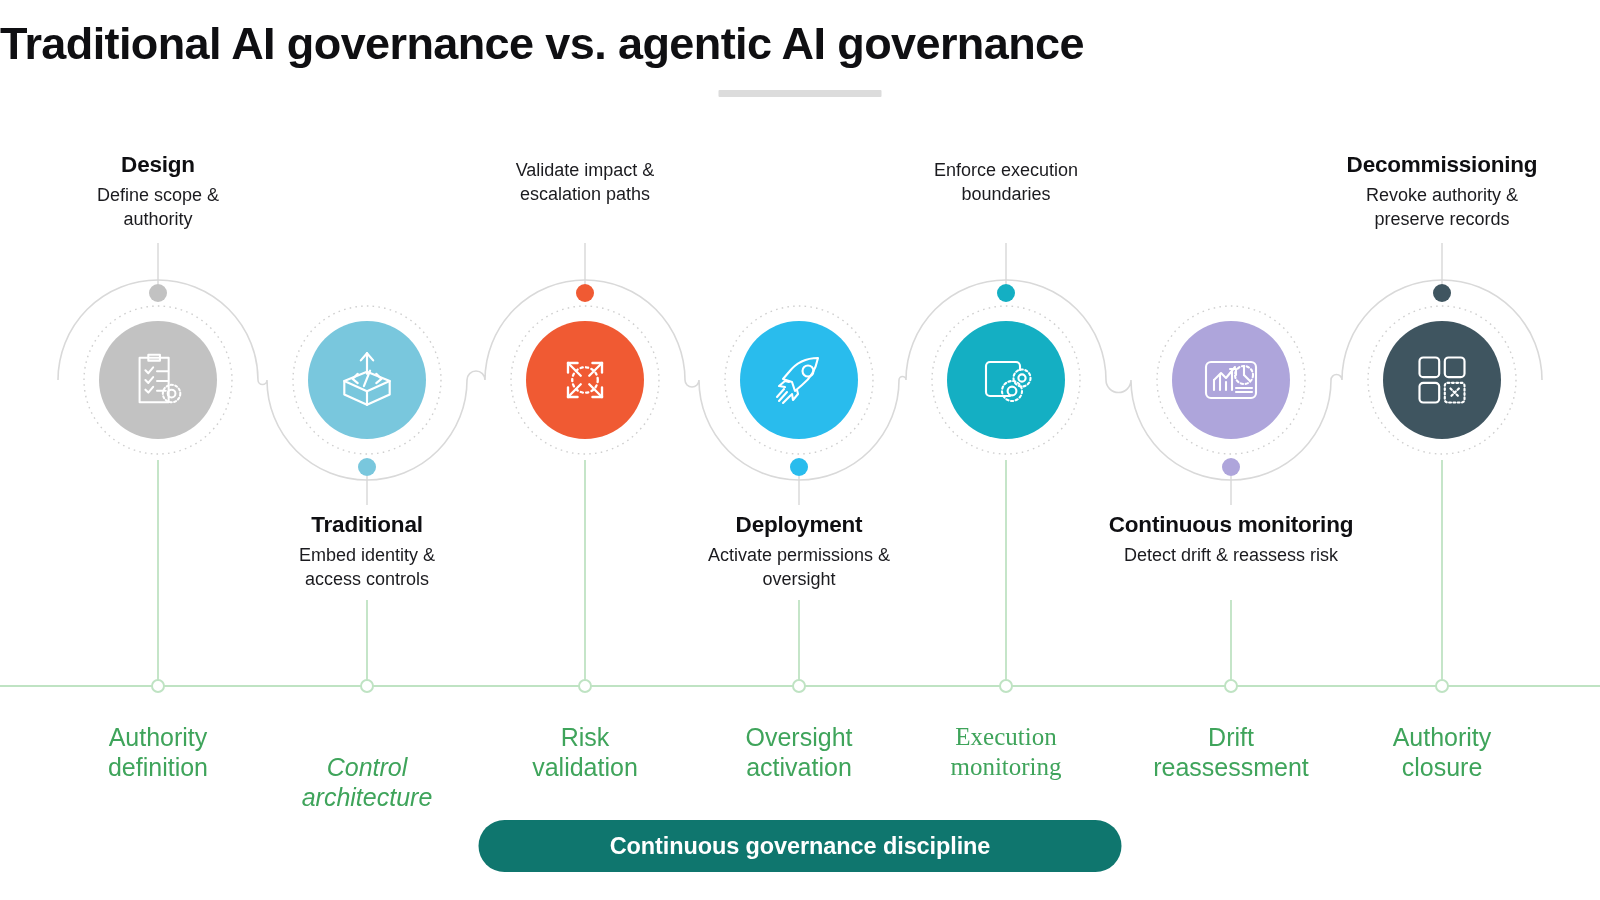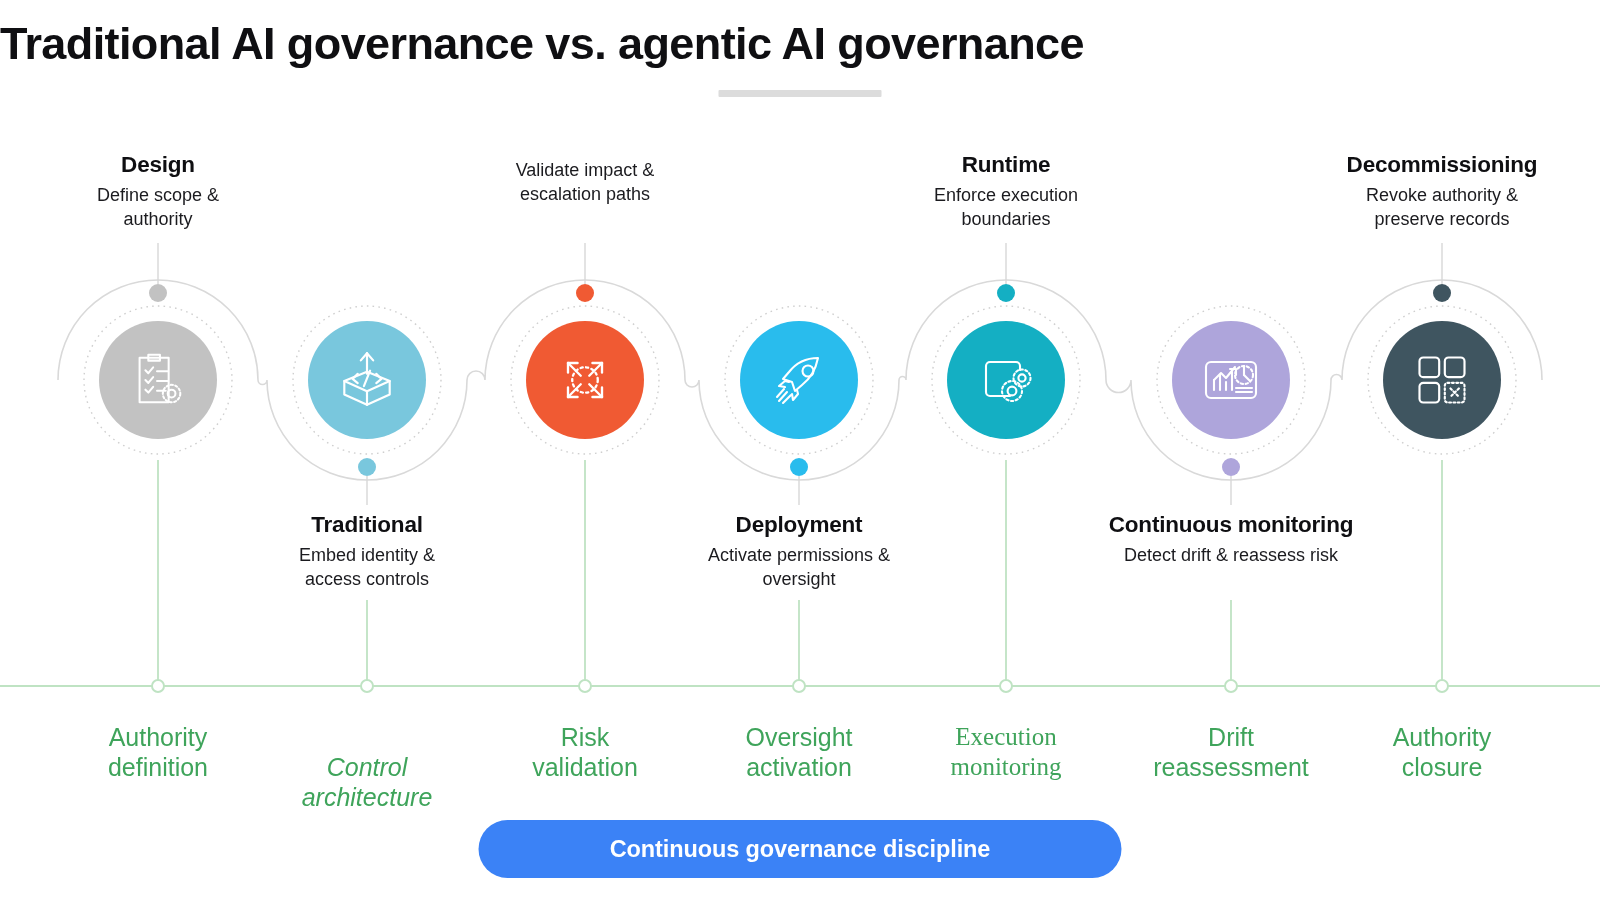--- a/index.html
+++ b/index.html
@@ -60,22 +60,22 @@
     font-size:25px;line-height:1.2;
     color:#3fa45b;
     font-weight:normal;
   }
 
   
   .pill{
     position:absolute;
     left:50%;transform:translateX(-50%);
     top:820px;
-    width:643px;height:58px;
-    background:#3b82f6;
+    width:643px;height:52px;
+    background:#0f766e;
     border-radius:29px;
     display:flex;align-items:center;justify-content:center;
     color:#ffffff;font-size:23.5px;font-weight:bold;
     letter-spacing:-0.1px;
     box-sizing:border-box;
   }
 </style>
 </head>
 <body>
 
@@ -248,21 +248,20 @@
         <div class="cap-sub">Embed identity &amp;<br>access controls</div>
       </div>
       <div class="cap" style="left: 420px; width: 330px; top: 152px;">
         <div class="cap-sub">Validate impact &amp;<br>escalation paths</div>
       </div>
       <div class="cap" style="left: 634px; width: 330px; top: 512px;">
         <div class="cap-title">Deployment</div>
         <div class="cap-sub">Activate permissions &amp;<br>oversight</div>
       </div>
       <div class="cap" style="left: 841px; width: 330px; top: 152px;">
-        <div class="cap-title">Runtime</div>
         <div class="cap-sub">Enforce execution<br>boundaries</div>
       </div>
       <div class="cap" style="left: 1066px; width: 330px; top: 512px;">
         <div class="cap-title">Continuous monitoring</div>
         <div class="cap-sub">Detect drift &amp; reassess risk</div>
       </div>
       <div class="cap" style="left: 1277px; width: 330px; top: 152px;">
         <div class="cap-title">Decommissioning</div>
         <div class="cap-sub">Revoke authority &amp;<br>preserve records</div>
       </div>

